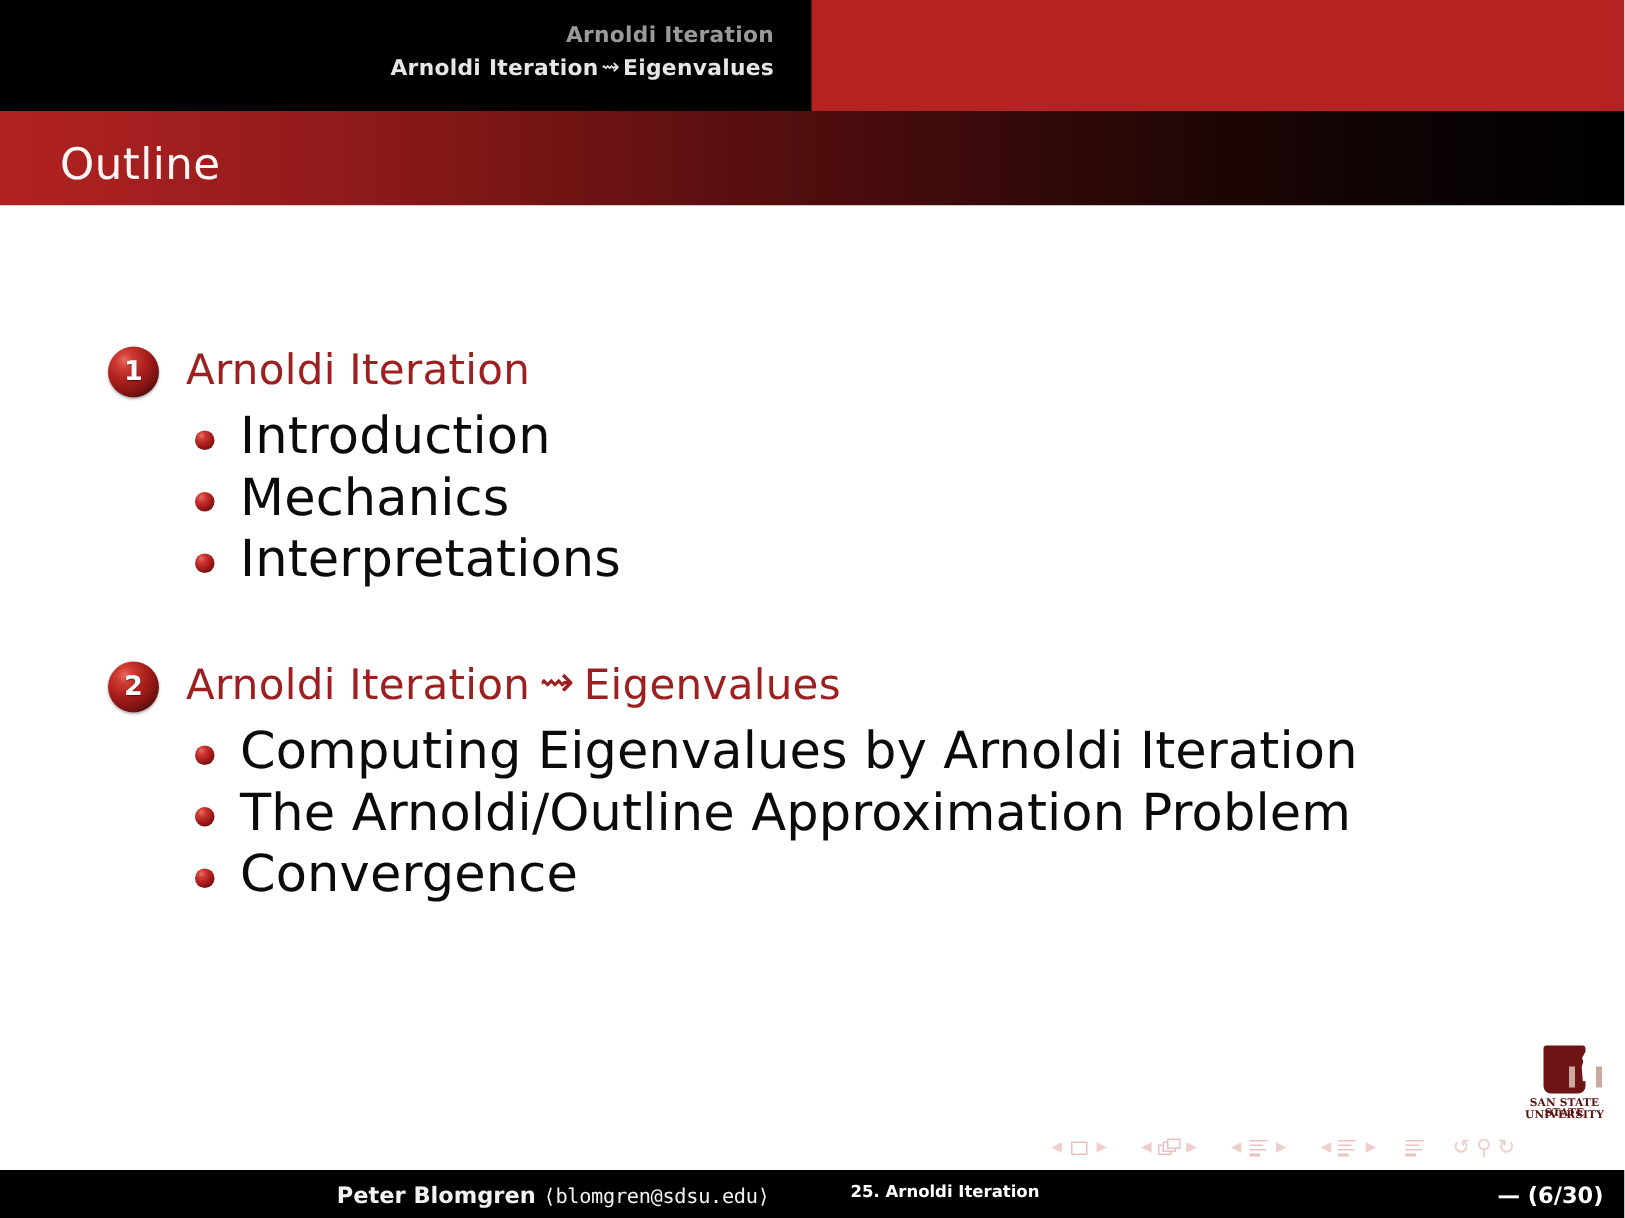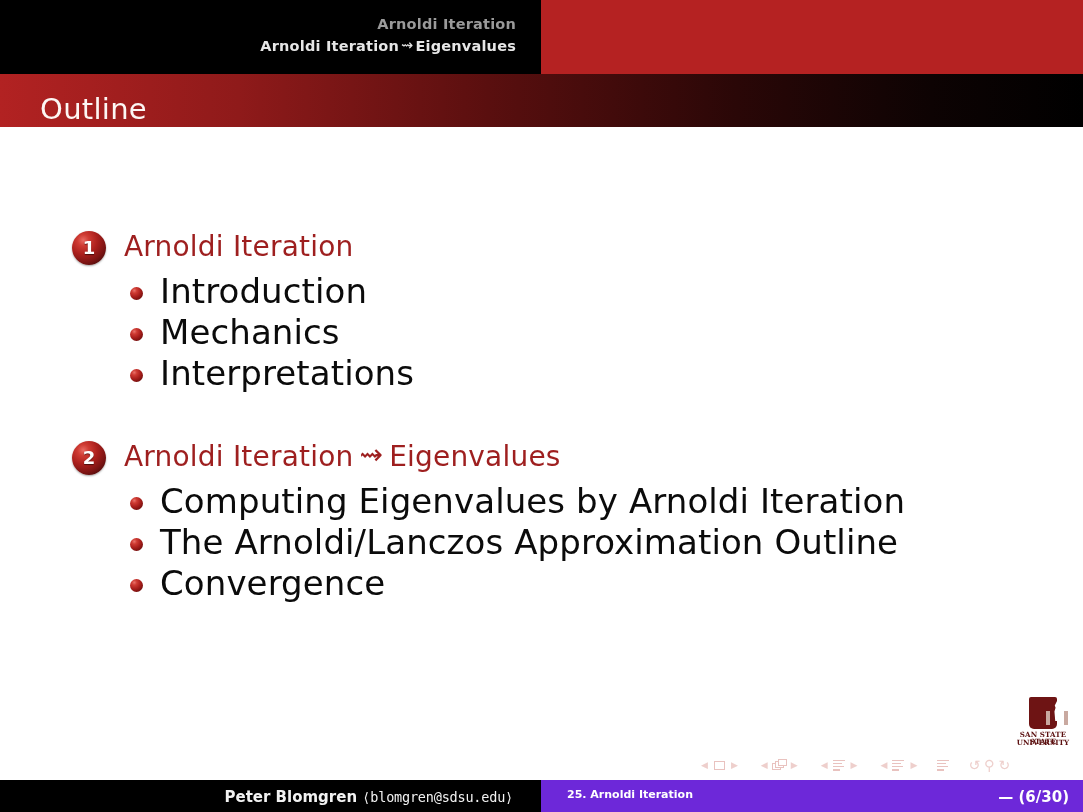--- a/index.html
+++ b/index.html
@@ -51,21 +51,21 @@
     font-family: "DejaVu Sans", sans-serif;
     font-weight: normal;
     transform: translateY(-1px);
     margin: 0 2px;
   }
 
   
   #title-bar {
     position: absolute;
     left: 0; top: 74px;
-    width: 1083px; height: 53px;
+    width: 1083px; height: 63px;
     background: linear-gradient(to right, #b22222 0%, #8f1a1a 22%, #5a0f0f 45%, #2a0707 68%, #0d0303 86%, #000000 100%);
   }
   #frame-title {
     position: absolute;
     left: 40px;
     top: 18px;
     font-size: 29px;
     color: #fdf6f4;
     font-weight: normal;
     letter-spacing: 0.3px;
@@ -277,21 +277,21 @@
     margin: 0 2px;
     color: #eecfcc;
     line-height: 1;
   }
 
   
   #footline {
     position: absolute;
     left: 0; top: 780px;
     width: 1083px; height: 32px;
-    background: #6d28d9;
+    background: #000000;
   }
   #footline-black {
     position: absolute;
     left: 0; top: 0;
     width: 541px; height: 32px;
     background: #000000;
   }
   #foot-author {
     position: absolute;
     right: 570px;
@@ -376,21 +376,21 @@
       <div class="section-title">
         <span>Arnoldi Iteration</span><span class="squig-body">⇝</span><span>Eigenvalues</span>
       </div>
     </div>
     <div class="subitem" style="top:44px;">
       <div class="sub-bullet"></div>
       <div class="sub-label">Computing Eigenvalues by Arnoldi Iteration</div>
     </div>
     <div class="subitem" style="top:85px;">
       <div class="sub-bullet"></div>
-      <div class="sub-label">The Arnoldi/Lanczos Approximation Outline</div>
+      <div class="sub-label">The Arnoldi/Outline Approximation Problem</div>
     </div>
     <div class="subitem" style="top:126px;">
       <div class="sub-bullet"></div>
       <div class="sub-label">Convergence</div>
     </div>
   </div>
 </div>
 
 <div id="sdsu-logo">
   <div id="logo-shield">

